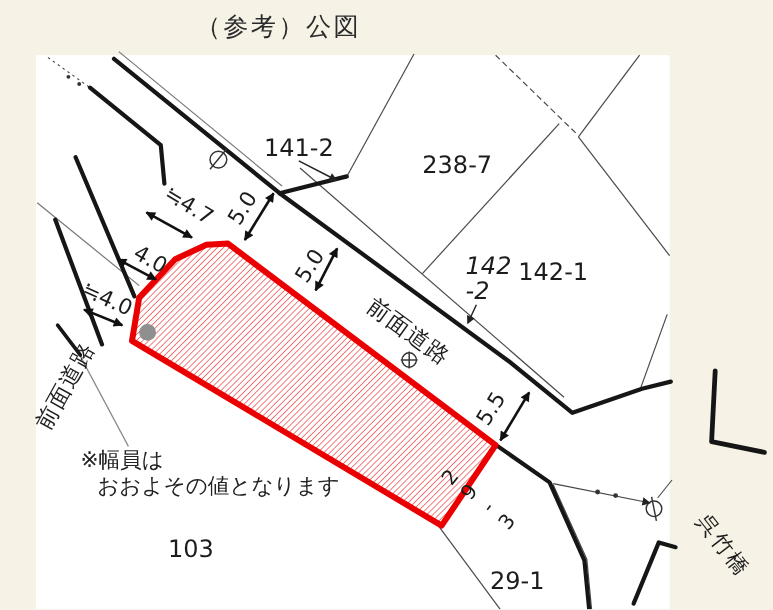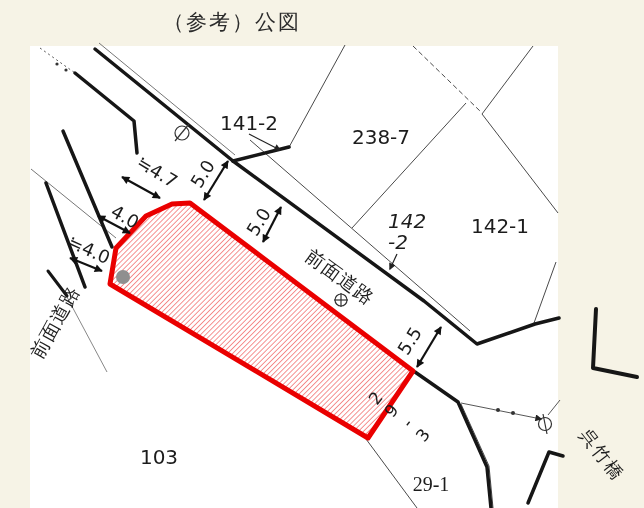--- a/index.html
+++ b/index.html
@@ -103,34 +103,38 @@
     </g>
 
     <g stroke="#222" stroke-width="1.2" fill="none">
       <line x1="249" y1="134" x2="280" y2="150" marker-end="url(#ah2)"></line>
       <line x1="397" y1="254" x2="390" y2="269" marker-end="url(#ah2)"></line>
     </g>
   </svg>
 
   <div class="lbl" style="left:249px;top:123px;font-size:20px;transform:translate(-50%,-50%);">141-2</div>
   <div class="lbl" style="left:381px;top:137px;font-size:20px;transform:translate(-50%,-50%);">238-7</div>
-  <div class="lbl" style="left:461px;top:226px;font-size:20px;transform:translate(-50%,-50%);margin-left:39px;">142-1</div>
+  <div class="lbl" style="left:461px;top:226px;font-size:20px;transform:translate(-50%,-50%);">142-1</div>
   <div class="lbl block" style="left:388px;top:211px;font-size:20px;">
     <div>142</div>
     <div>-2</div>
   </div>
   <div class="lbl" style="left:159px;top:457px;font-size:20px;transform:translate(-50%,-50%);">103</div>
-  <div class="lbl" style="left:431px;top:484px;font-size:20px;transform:translate(-50%,-50%);font-family:Liberation Serif, serif;">29-1</div>
+  <div class="lbl" style="left:431px;top:484px;font-size:20px;transform:translate(-50%,-50%);">29-1</div>
   <div class="lbl v" style="left:399px;top:417px;font-size:17px;transform:translate(-50%,-50%) rotate(-52deg);">29-3</div>
 
   <div class="lbl" style="left:55px;top:322px;font-size:19px;letter-spacing:1px;transform:translate(-50%,-50%) rotate(-61deg);">前面道路</div>
   <div class="lbl" style="left:340px;top:277px;font-size:19px;letter-spacing:1px;transform:translate(-50%,-50%) rotate(36deg);">前面道路</div>
   <div class="lbl" style="left:602px;top:455px;font-size:18px;letter-spacing:2px;transform:translate(-50%,-50%) rotate(52deg);">呉竹橋</div>
 
   <div class="lbl" style="left:157px;top:172px;font-size:18px;transform:translate(-50%,-50%) rotate(31deg);">≒4.7</div>
   <div class="lbl" style="left:125px;top:217px;font-size:18px;transform:translate(-50%,-50%) rotate(29deg);">4.0</div>
   <div class="lbl" style="left:89px;top:250px;font-size:18px;transform:translate(-50%,-50%) rotate(24deg);">≒4.0</div>
   <div class="lbl" style="left:203px;top:174px;font-size:18px;transform:translate(-50%,-50%) rotate(-58deg);">5.0</div>
   <div class="lbl" style="left:259px;top:222px;font-size:18px;transform:translate(-50%,-50%) rotate(-58deg);">5.0</div>
   <div class="lbl" style="left:410px;top:341px;font-size:18px;transform:translate(-50%,-50%) rotate(-58deg);">5.5</div>
 
+  <div class="note" style="position:absolute;left:67px;top:373px;">
+    <div>※幅員は</div>
+    <div class="ind">おおよその値となります</div>
+  </div>
 
 </div>
 
 </body></html>

